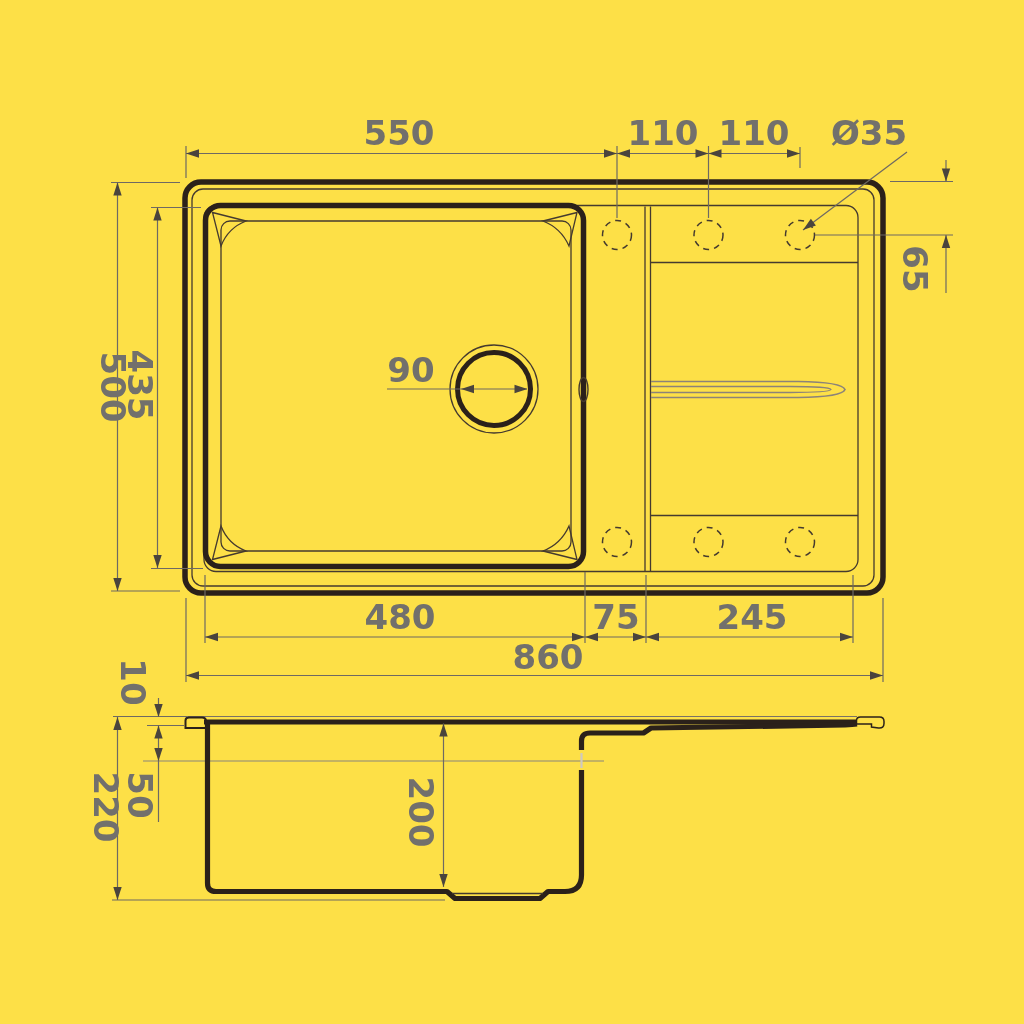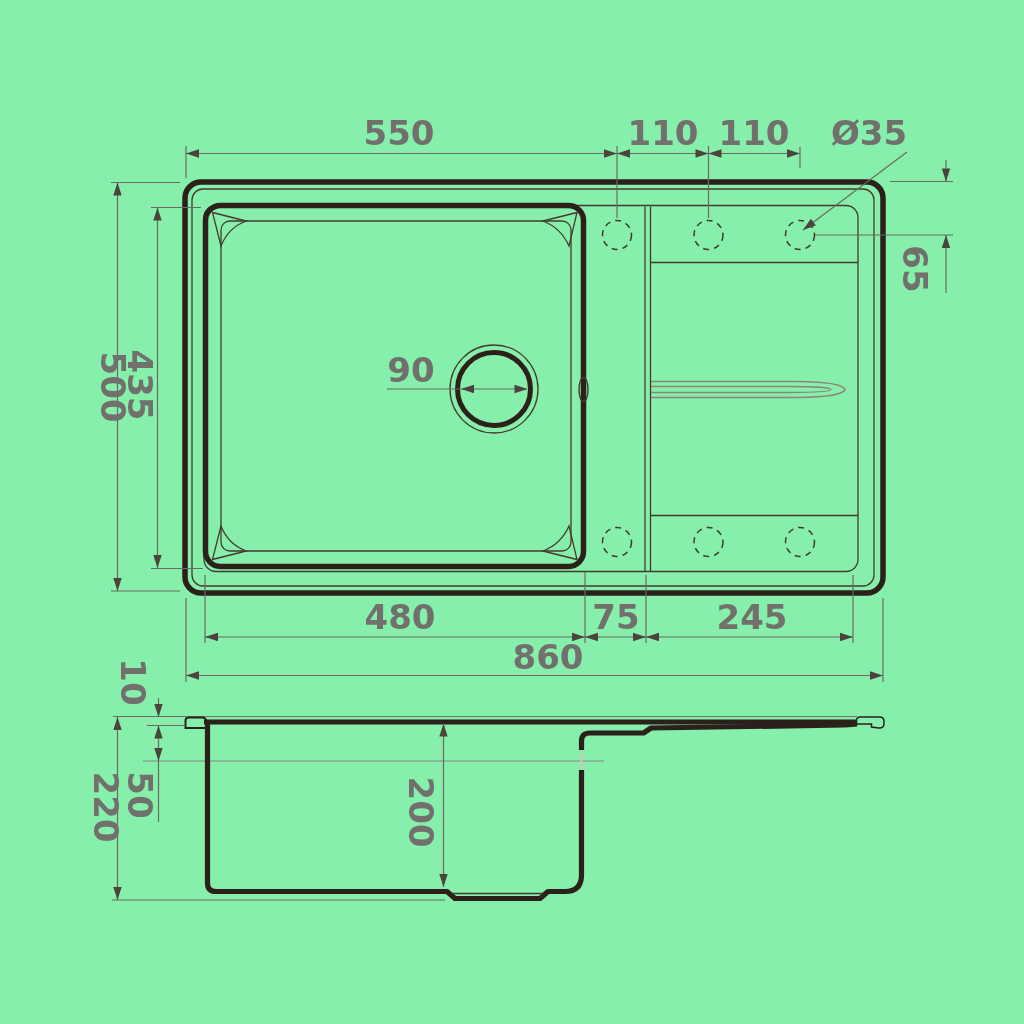--- a/index.html
+++ b/index.html
@@ -1,16 +1,16 @@
 <!DOCTYPE html>
 <html><head>
 <meta charset="utf-8">
 <style>
   html,body{margin:0;padding:0;background:#ffffff;}
-  .page{width:1024px;height:1024px;position:relative;background:#86efac;overflow:hidden;}
+  .page{width:1024px;height:1024px;position:relative;background:#fde047;overflow:hidden;}
   svg{display:block;}
   .dim-text{font-family:"DejaVu Sans",sans-serif;font-weight:700;font-size:34px;fill:#72706c;}
   .heavy{stroke:#2b211a;fill:none;}
   .thin{stroke:#453a2f;fill:none;}
   .dimline{stroke:#6e6963;fill:none;stroke-width:1.2;}
   .arrow{fill:#4a443d;}
   .groove{stroke:#8c8379;fill:none;}
 </style>
 </head>
 <body>

